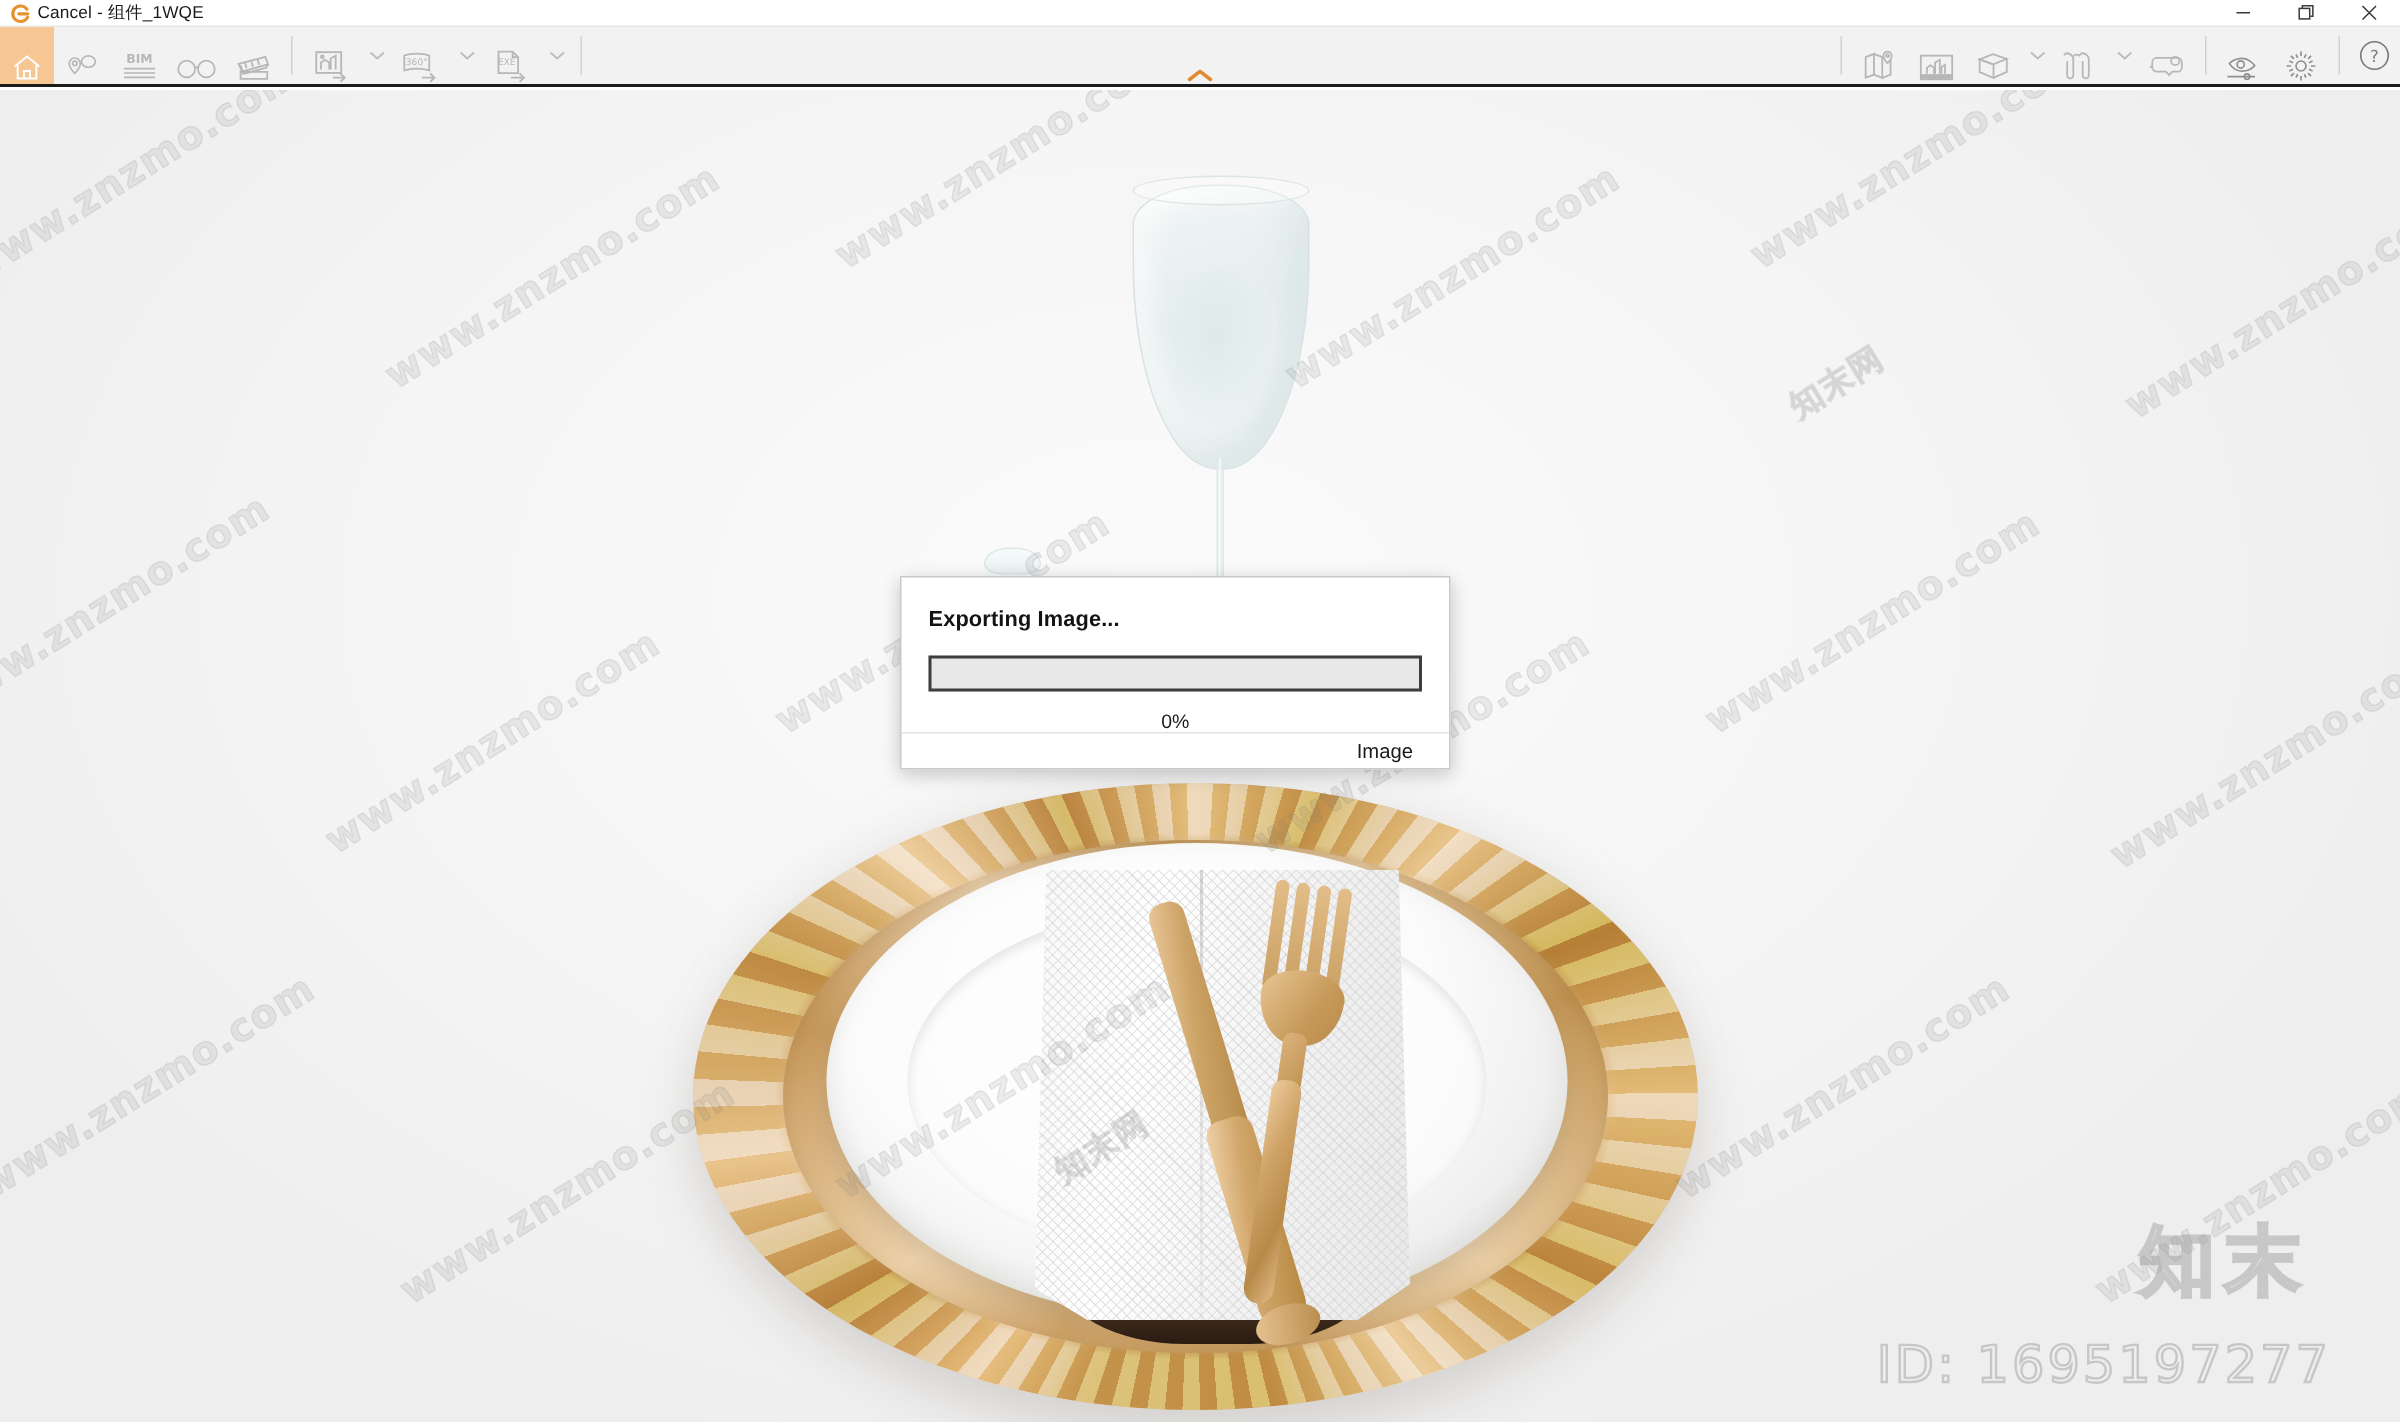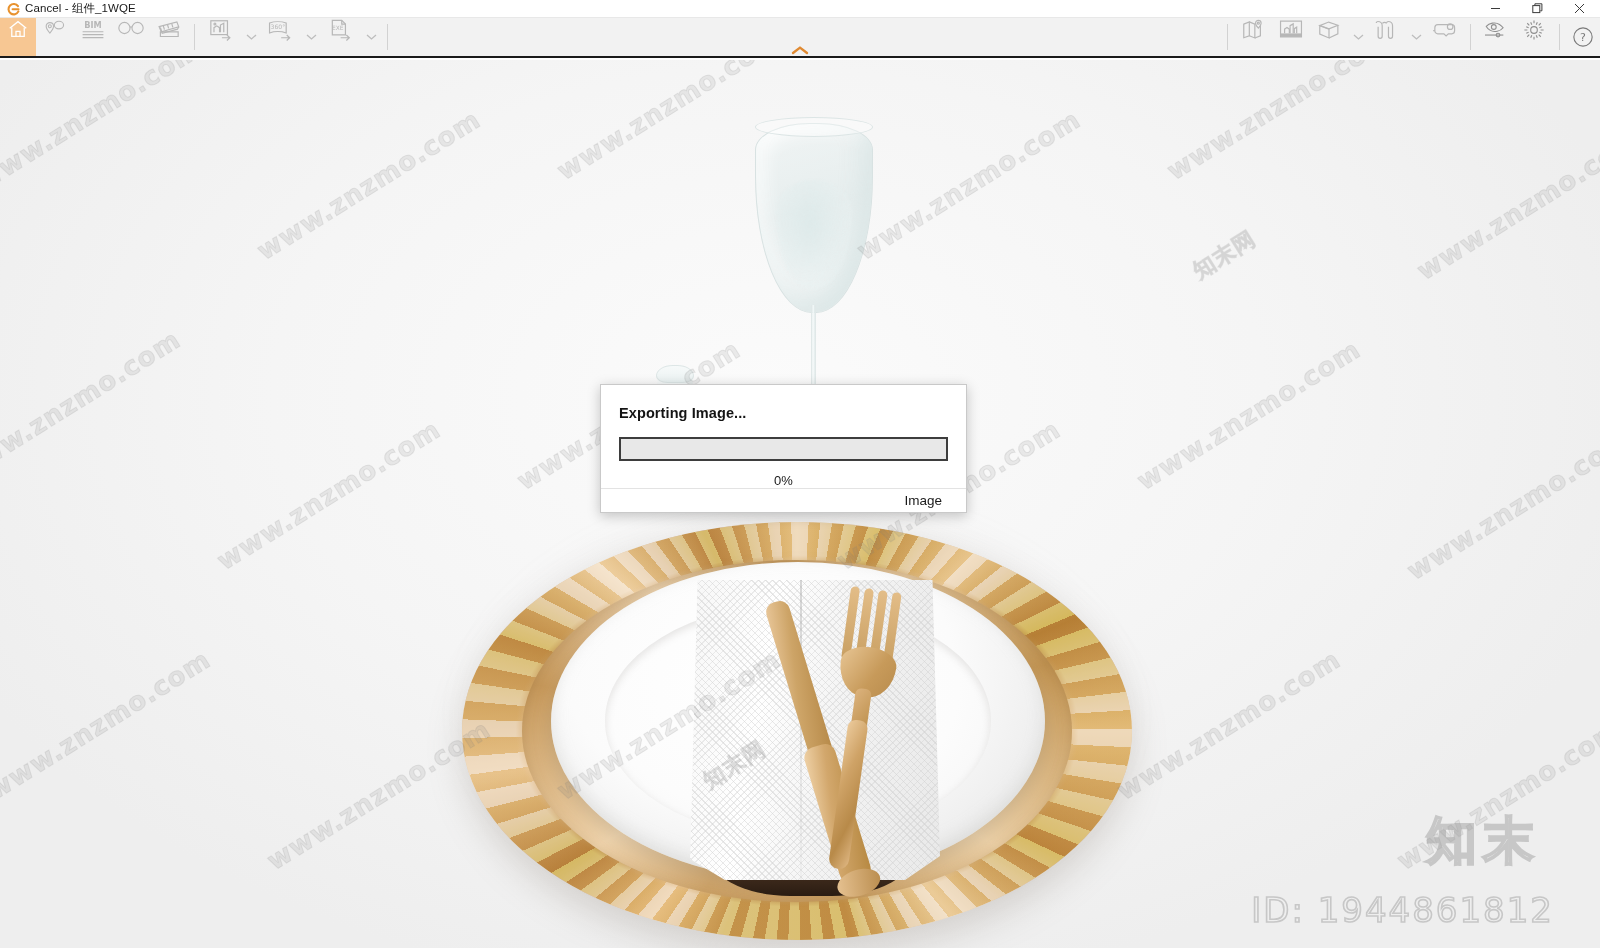--- a/index.html
+++ b/index.html
@@ -44,21 +44,21 @@
     position: absolute; top: 18px; left: 0;
     width: 1600px; height: 40px;
     background: #f2f2f2;
     border-bottom: 2px solid #1b1b1b;
     display: flex; align-items: stretch;
   }
   #tb-left, #tb-right { display: flex; align-items: stretch; }
   #tb-right { margin-left: auto; }
   .tb-btn {
     width: 38px; height: 38px;
-    display: flex; align-items: flex-start; justify-content: center;
+    display: flex; align-items: flex-end; justify-content: center;
     color: #b4b4b4;
   }
   .tb-btn.wide { width: 40px; }
   .tb-btn.home {
     background: #f7c793;
     color: #ffffff;
     width: 36px;
   }
   .tb-chev {
     width: 20px; height: 38px;
@@ -671,21 +671,21 @@
     <div class="wm" style="left:-30px;  top:650px;">www.znzmo.com</div>
     <div class="wm" style="left:250px;  top:720px;">www.znzmo.com</div>
     <div class="wm" style="left:540px;  top:650px;">www.znzmo.com</div>
     <div class="wm" style="left:1100px; top:650px;">www.znzmo.com</div>
     <div class="wm" style="left:1380px; top:720px;">www.znzmo.com</div>
 
     <div class="wm" style="left:700px;  top:690px; font-size:22px;">知末网</div>
     <div class="wm" style="left:1190px; top:180px; font-size:22px;">知末网</div>
 
     <div id="wm-brand">知末</div>
-    <div id="wm-id">ID: 1944861812</div>
+    <div id="wm-id">ID: 1695197277</div>
   </div>
 </div>
 
 <div id="dialog">
   <div id="dlg-body">
     <div id="dlg-title">Exporting Image...</div>
     <div id="dlg-progress-wrap">
       <div id="dlg-progress-fill" style="width: 0%;"></div>
     </div>
     <div id="dlg-percent">0%</div>

